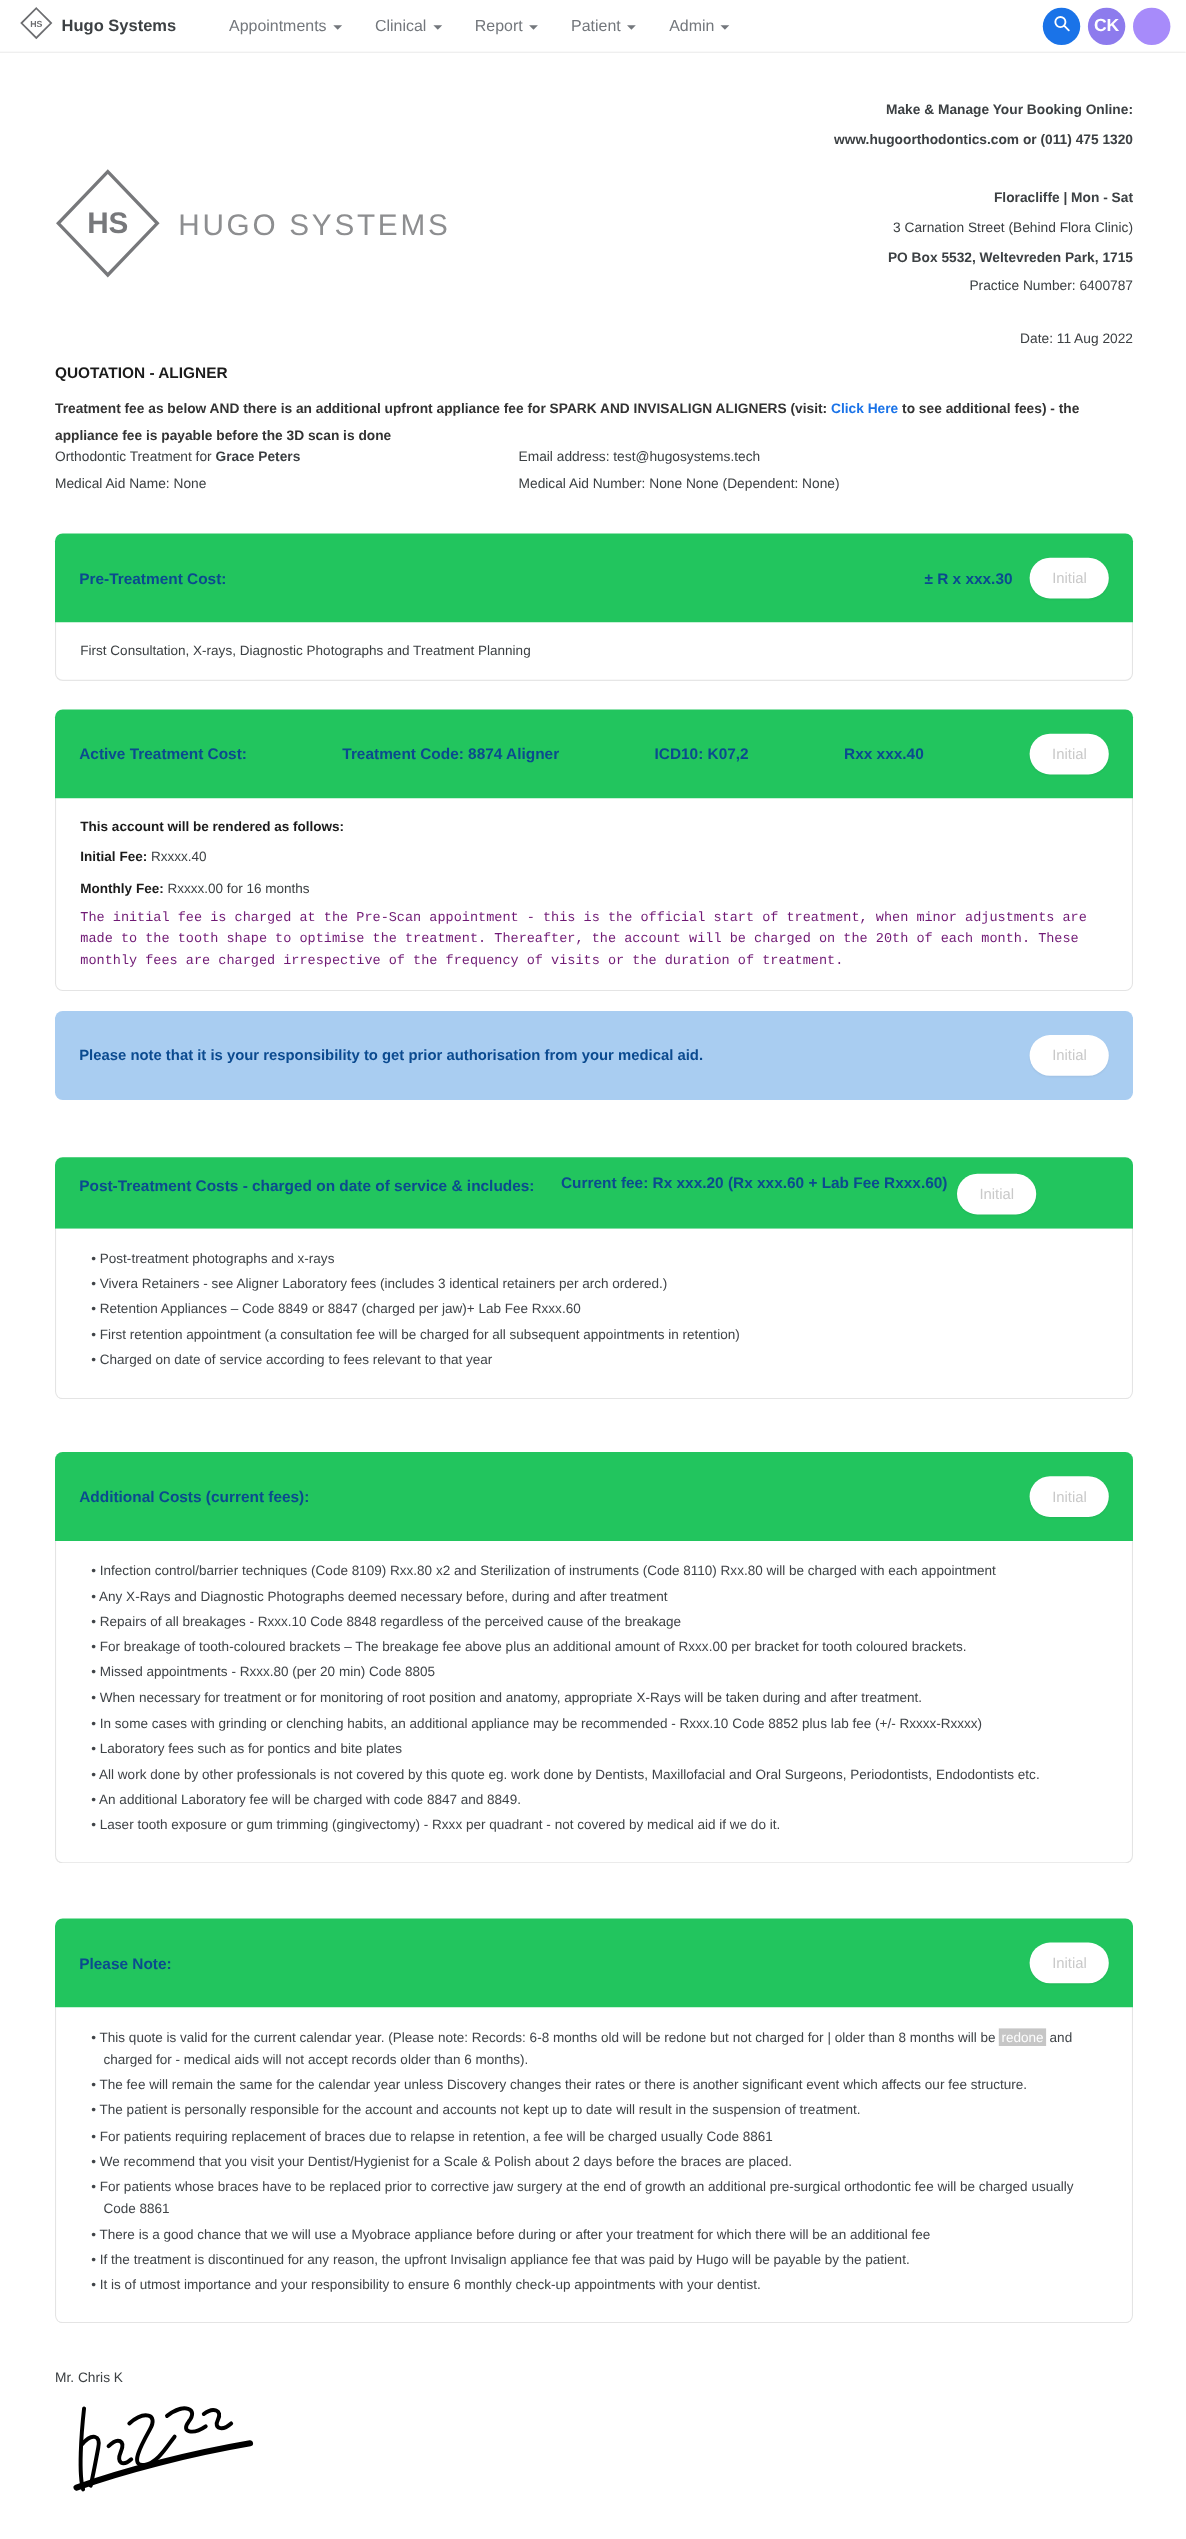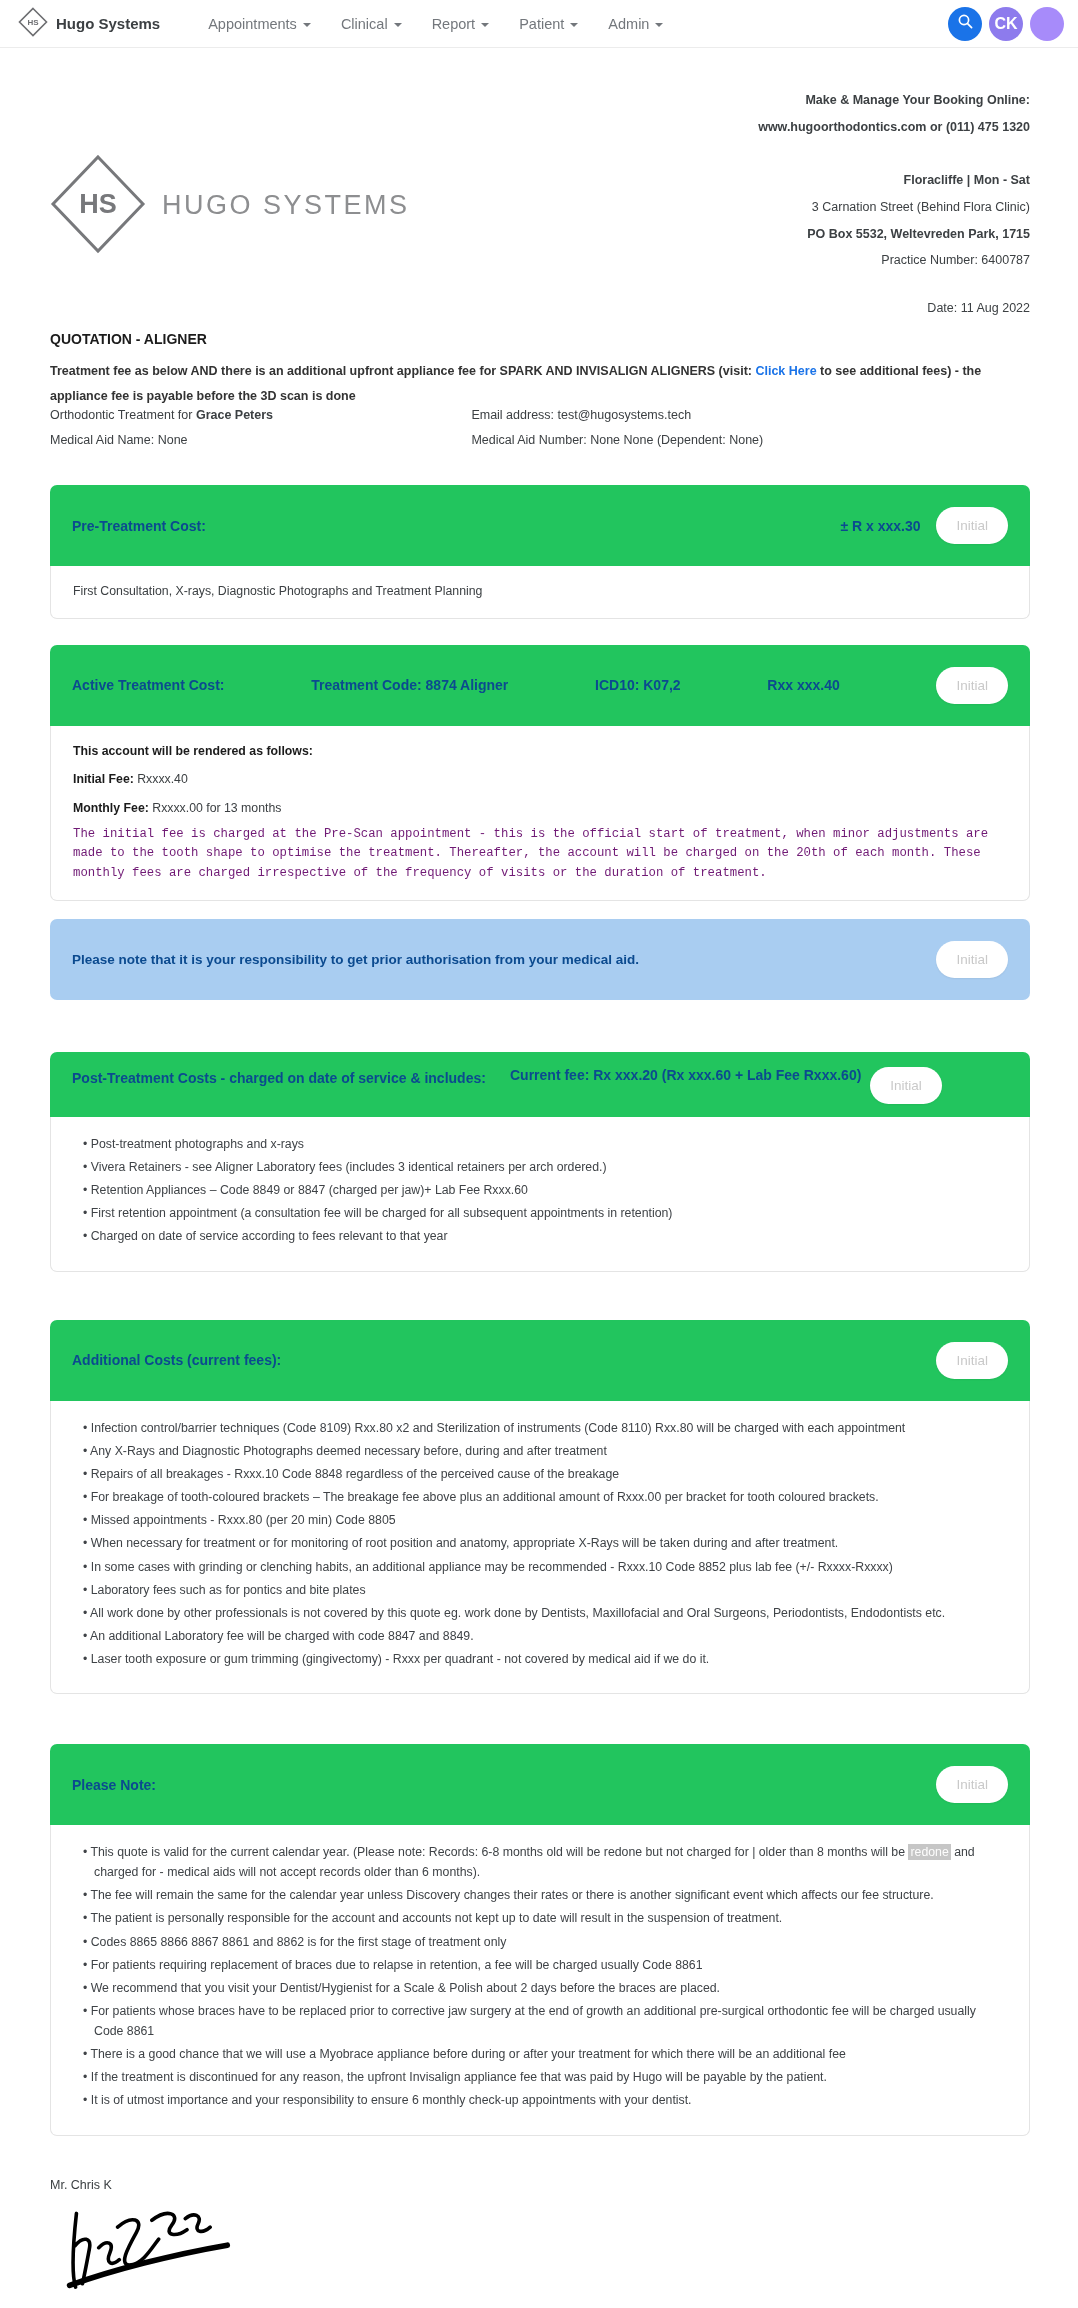--- a/index.html
+++ b/index.html
@@ -205,21 +205,21 @@
       <span>ICD10: K07,2</span>
       <span>Rxx xxx.40</span>
       <button class="pill">Initial</button>
     </div>
     <div class="sec-body">
       <div class="bold" style="color:#1b1b1b;">This account will be rendered as follows:</div>
       <div class="fee-line">
         <span class="bold" style="color:#1b1b1b;">Initial Fee:</span><span> Rxxxx.40</span>
       </div>
       <div class="fee-line">
-        <span class="bold" style="color:#1b1b1b;">Monthly Fee:</span><span> Rxxxx.00 for 13 months</span>
+        <span class="bold" style="color:#1b1b1b;">Monthly Fee:</span><span> Rxxxx.00 for 16 months</span>
       </div>
       <div class="body-par">The initial fee is charged at the Pre-Scan appointment - this is the official start of treatment, when minor adjustments are made to the tooth shape to optimise the treatment. Thereafter, the account will be charged on the 20th of each month. These monthly fees are charged irrespective of the frequency of visits or the duration of treatment.</div>
     </div>
   </div>
 
   <div class="note-bar">
     <span class="grow">Please note that it is your responsibility to get prior authorisation from your medical aid.</span>
     <button class="pill">Initial</button>
   </div>
 
@@ -269,21 +269,20 @@
       <span class="grow">Please Note:</span>
       <button class="pill">Initial</button>
     </div>
     <div class="sec-body">
       <ul class="bullets">
         <li>
           <span>This quote is valid for the current calendar year. (Please note: Records: 6-8 months old will be redone but not charged for | older than 8 months will be </span><span class="hl">redone</span><span> and charged for - medical aids will not accept records older than 6 months).</span>
         </li>
         <li>The fee will remain the same for the calendar year unless Discovery changes their rates or there is another significant event which affects our fee structure.</li>
         <li>The patient is personally responsible for the account and accounts not kept up to date will result in the suspension of treatment.</li>
-        <li>Codes 8865 8866 8867 8861 and 8862 is for the first stage of treatment only</li>
         <li>For patients requiring replacement of braces due to relapse in retention, a fee will be charged usually Code 8861</li>
         <li>We recommend that you visit your Dentist/Hygienist for a Scale &amp; Polish about 2 days before the braces are placed.</li>
         <li>For patients whose braces have to be replaced prior to corrective jaw surgery at the end of growth an additional pre-surgical orthodontic fee will be charged usually Code 8861</li>
         <li>There is a good chance that we will use a Myobrace appliance before during or after your treatment for which there will be an additional fee</li>
         <li>If the treatment is discontinued for any reason, the upfront Invisalign appliance fee that was paid by Hugo will be payable by the patient.</li>
         <li>It is of utmost importance and your responsibility to ensure 6 monthly check-up appointments with your dentist.</li>
       </ul>
     </div>
   </div>
 

